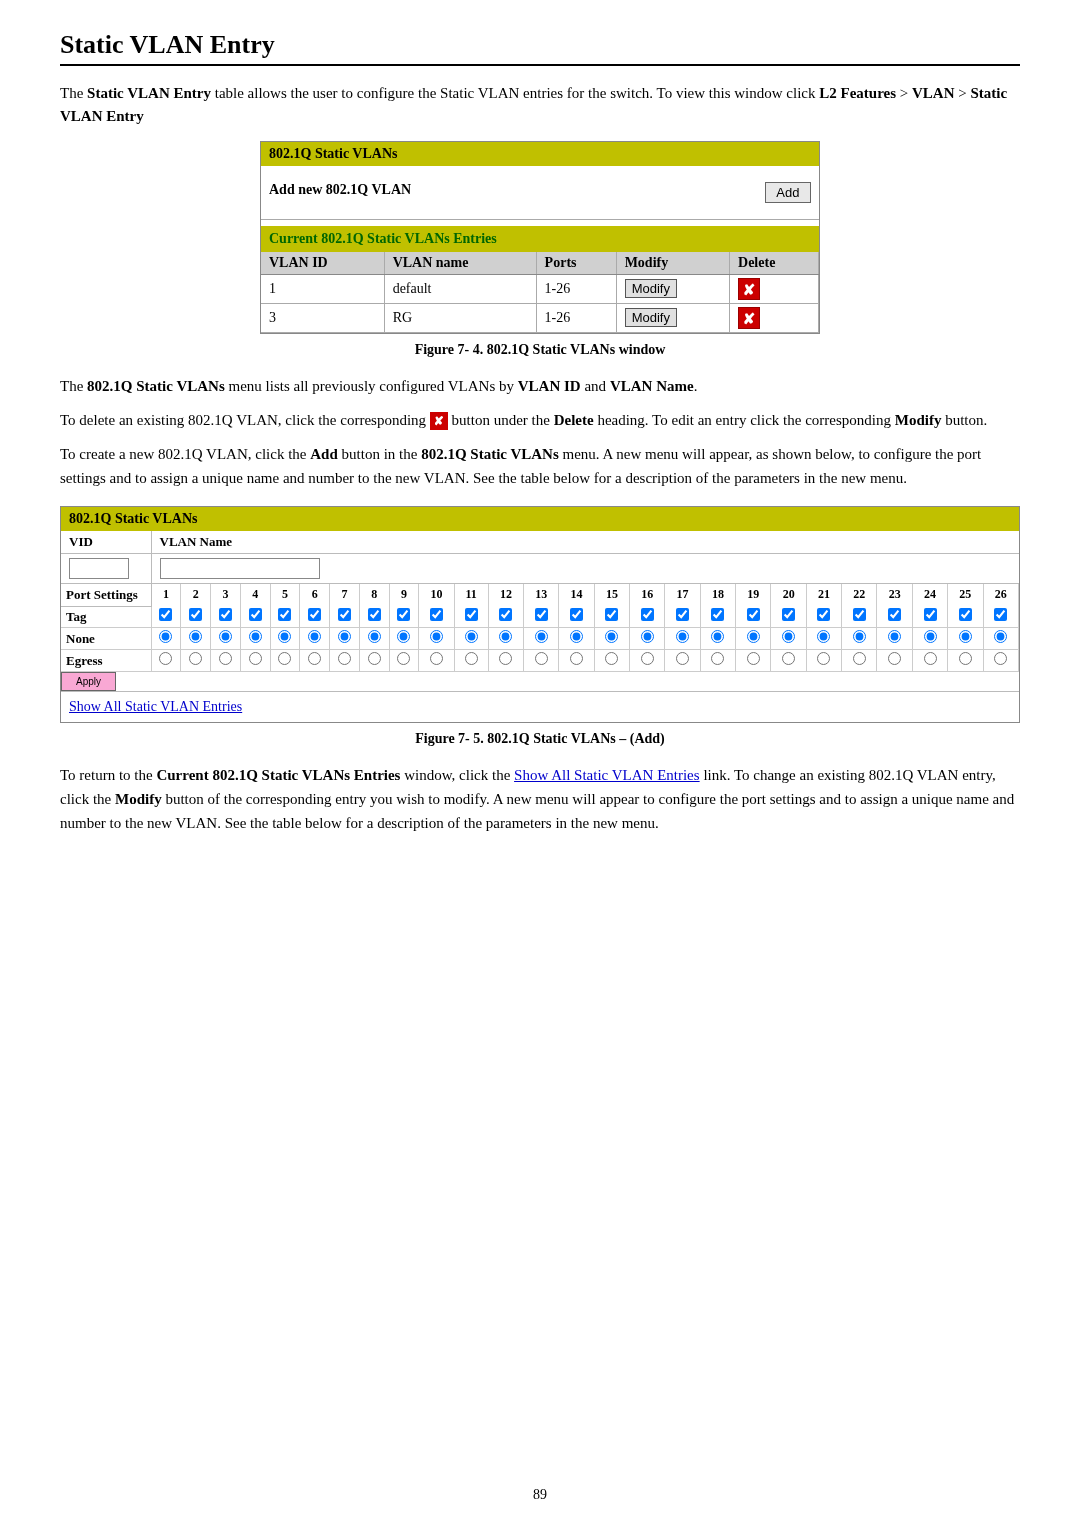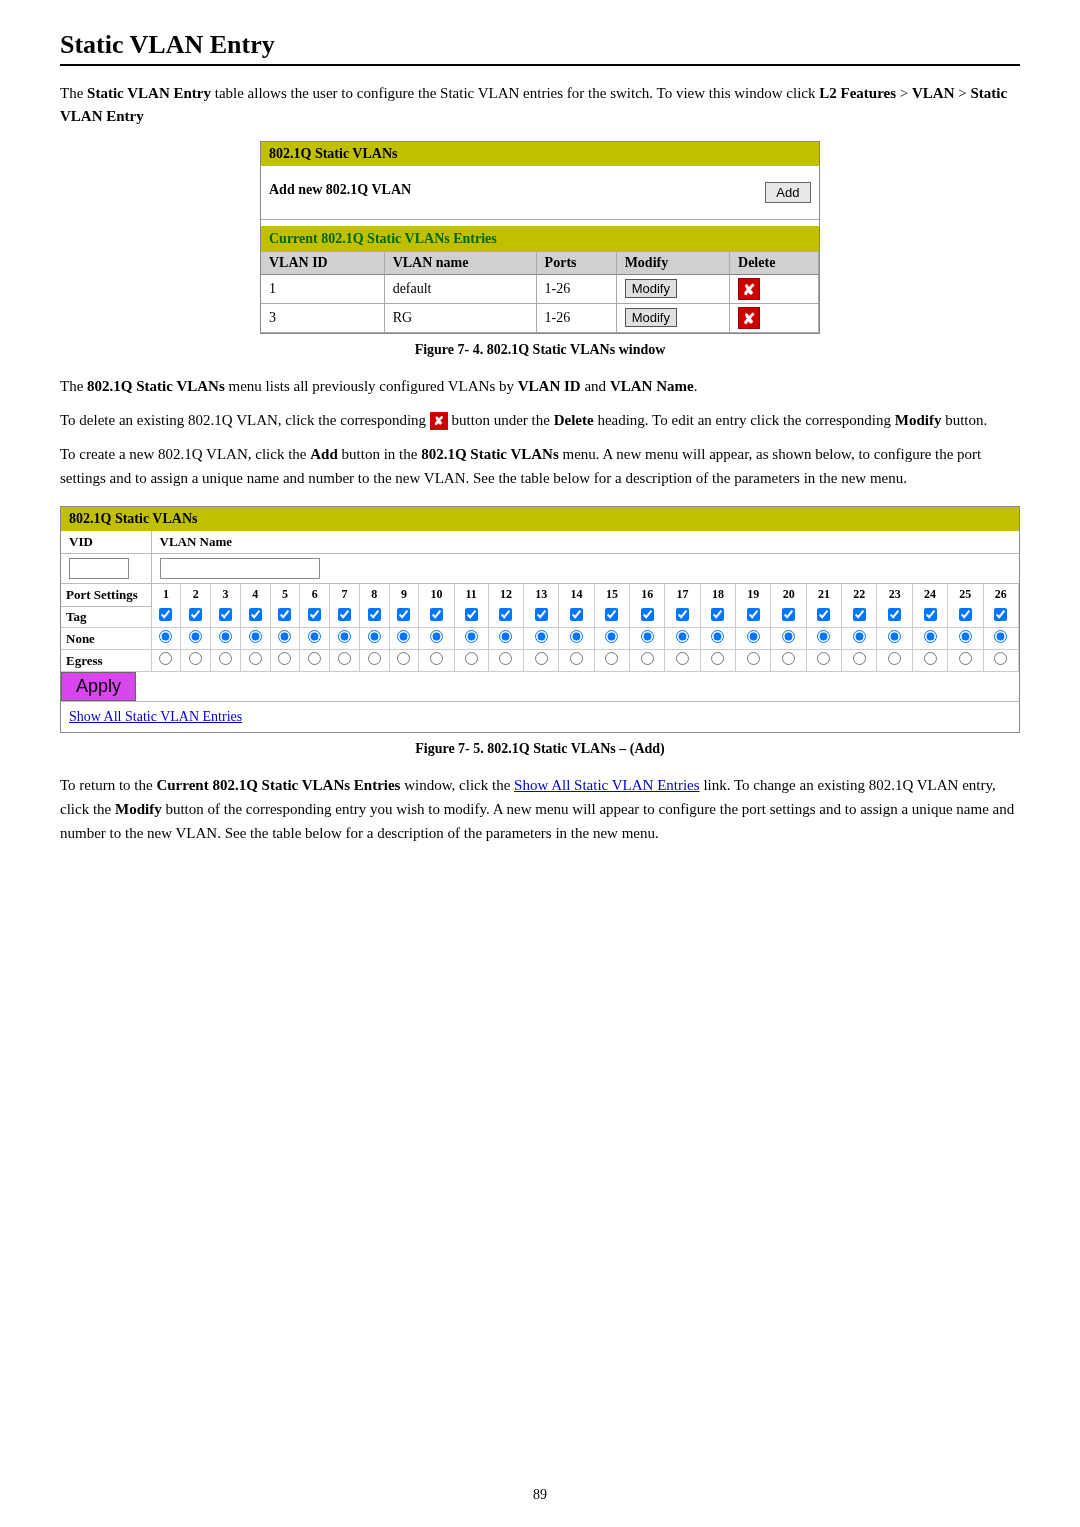--- a/index.html
+++ b/index.html
@@ -141,23 +141,23 @@
       font-size: 12px;
     }
     .port-check-cell {
       text-align: center;
       border-right: 1px solid #ccc;
       border-bottom: 1px solid #ccc;
       padding: 2px 1px;
     }
     .apply-btn {
       border: 1px solid #666;
-      background: #d946ef;
+      background: #f9a8d4;
       padding: 3px 14px;
-      font-size: 18px;
+      font-size: 10px;
       cursor: pointer;
     }
     .show-link {
       color: #00c;
       text-decoration: underline;
       cursor: pointer;
       display: inline-block;
       padding: 5px 8px;
       font-size: 14px;
     }

